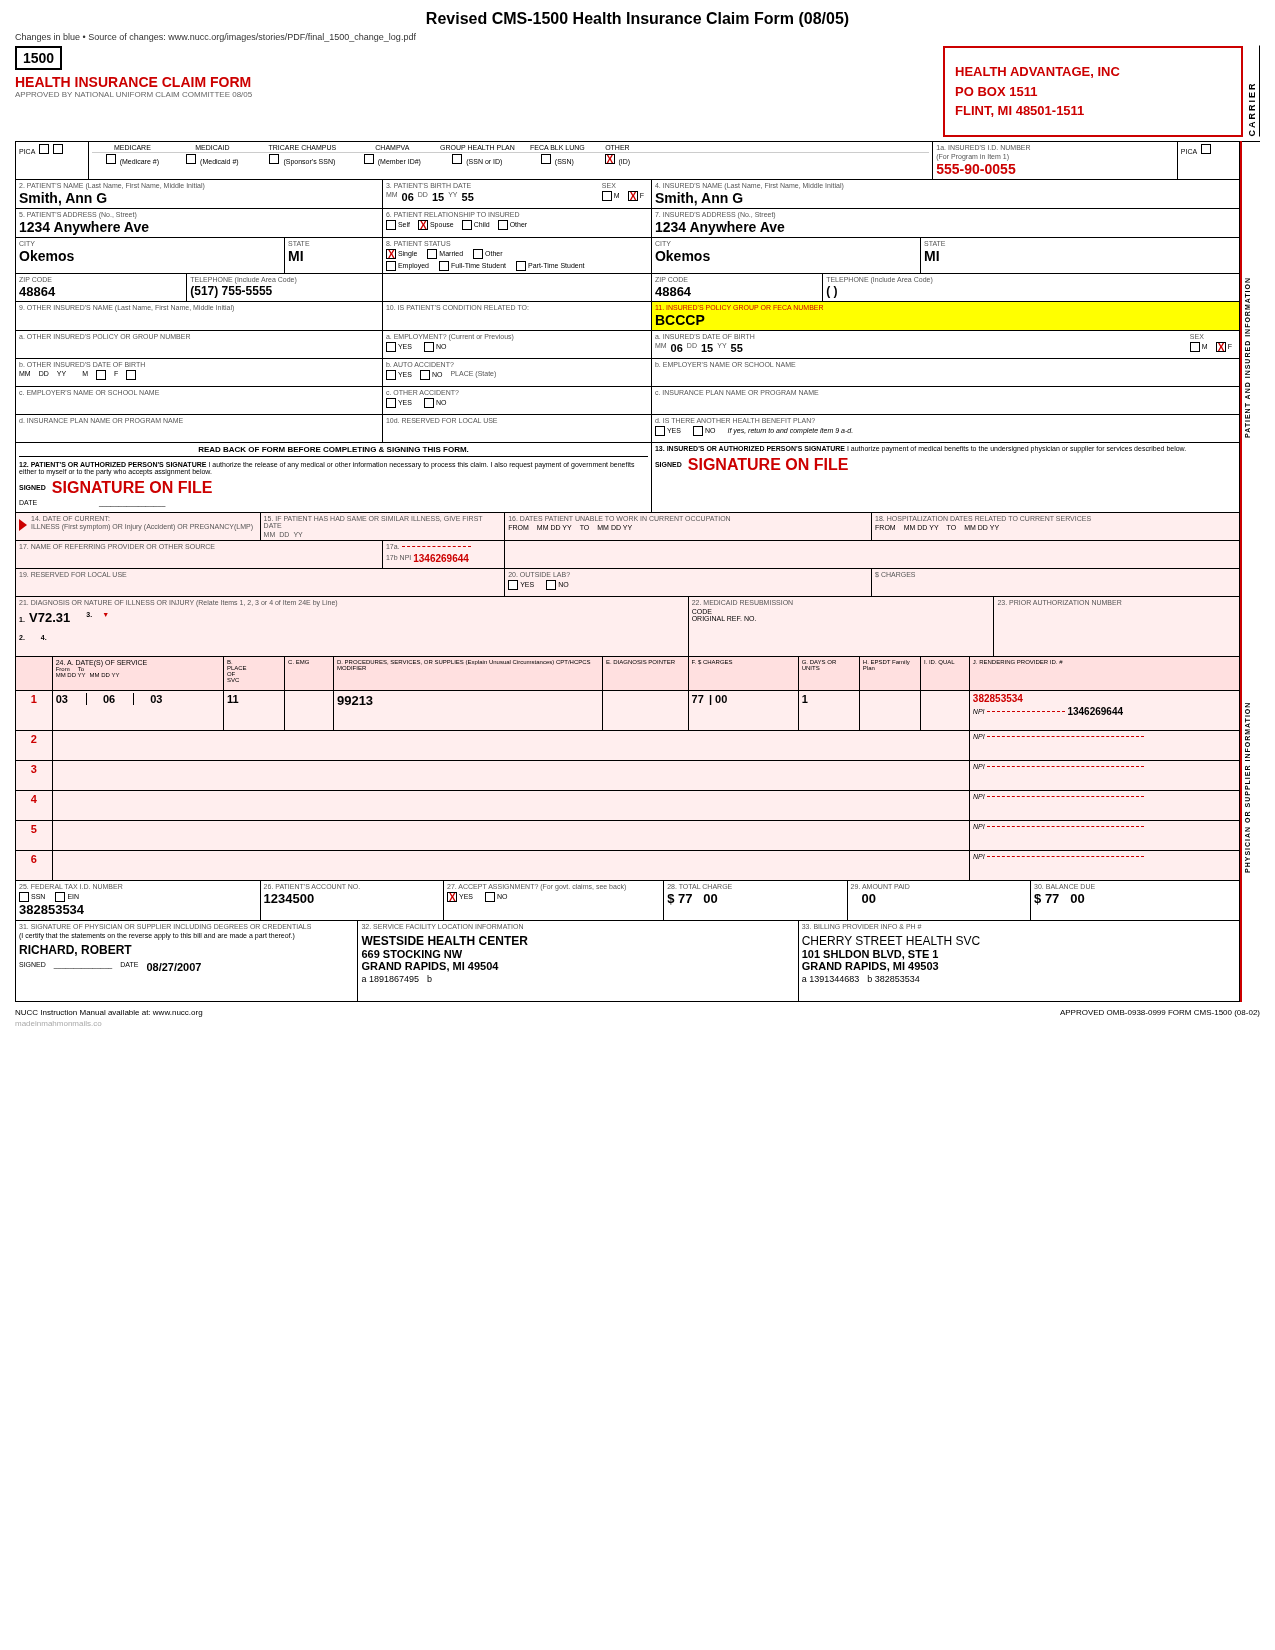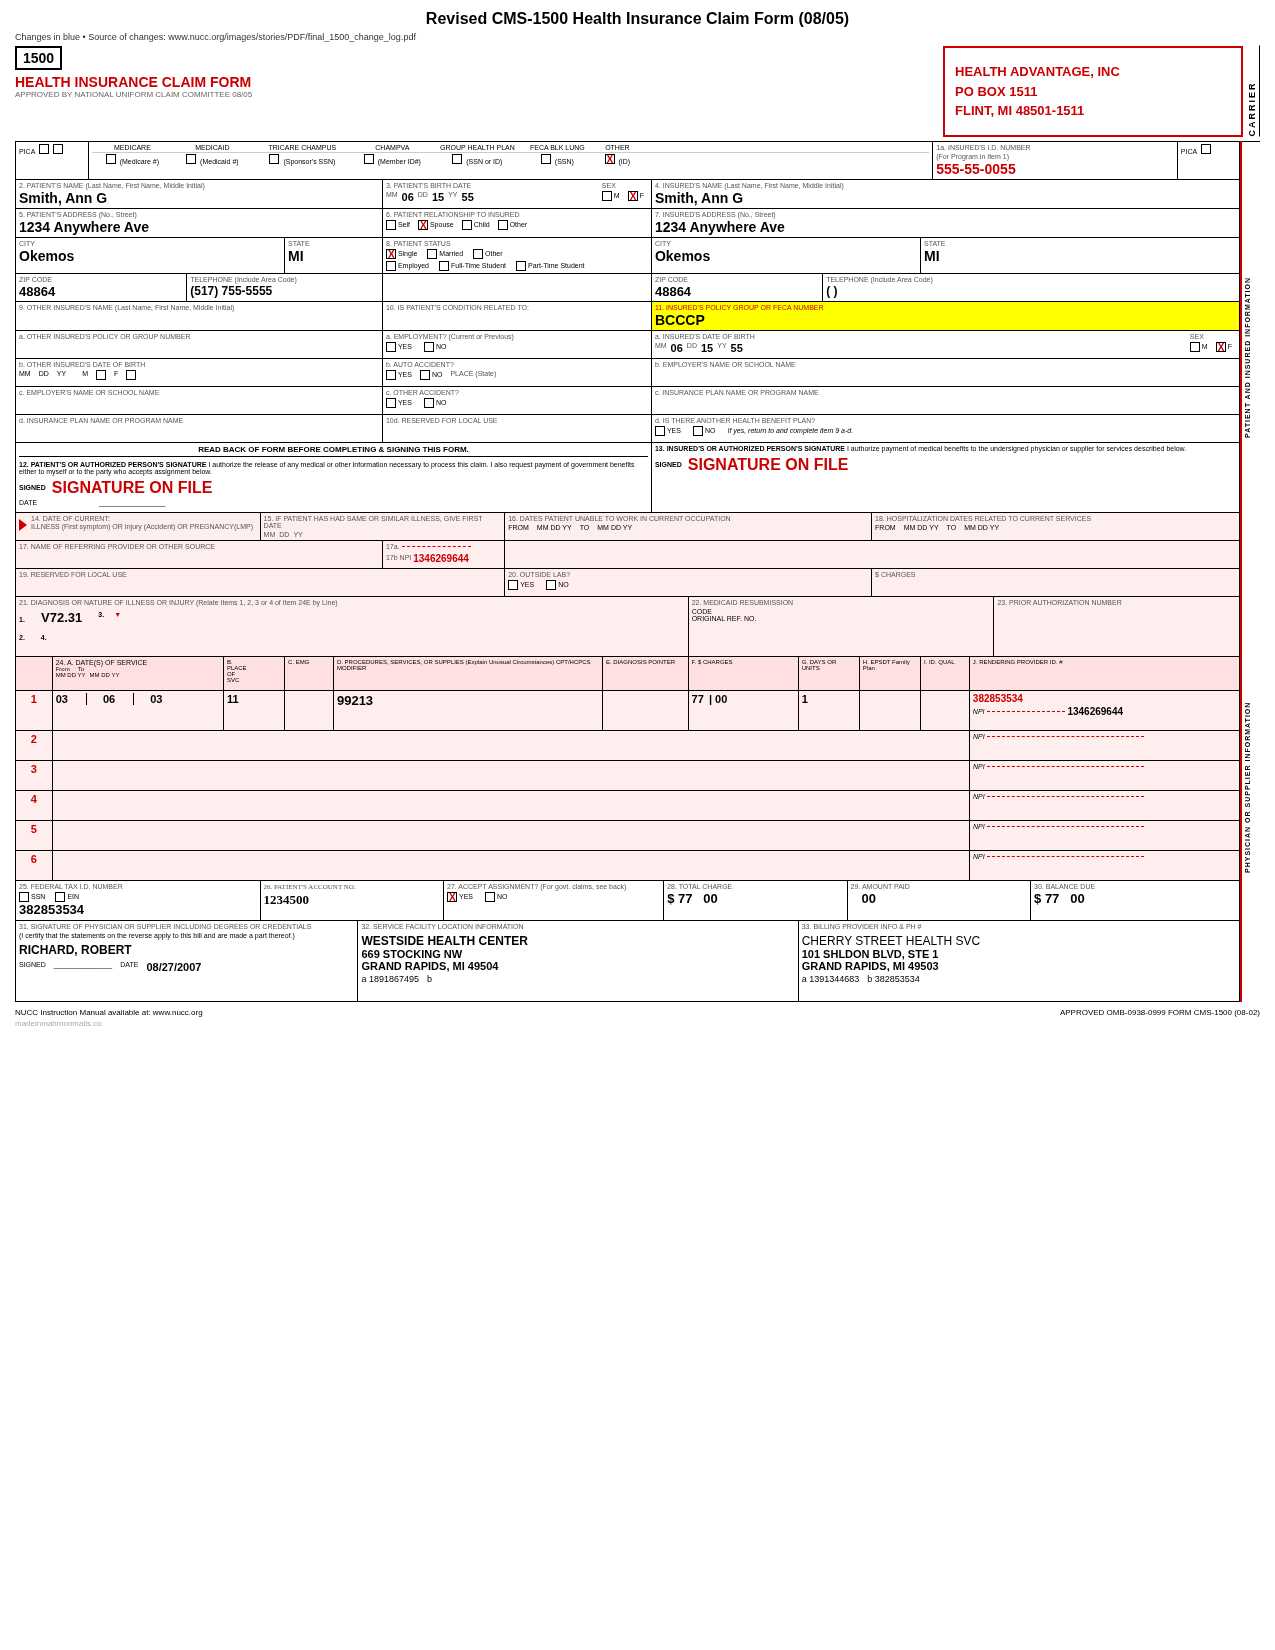--- a/index.html
+++ b/index.html
@@ -247,21 +247,21 @@
             </div>
             <div style="width:50px;text-align:center;">
               <div class="checkbox checked"></div>
               <span>(ID)</span>
             </div>
           </div>
         </div>
         <div class="form-cell" style="width:20%;">
           <span class="cell-label">1a. INSURED'S I.D. NUMBER</span>
           <span style="font-size:7px;color:#555;">(For Program in Item 1)</span>
-          <span class="cell-value" style="font-size:14px;color:#cc0000;font-weight:bold;">555-55-0055</span>
+          <span class="cell-value" style="font-size:14px;color:#cc0000;font-weight:bold;">555-90-0055</span>
         </div>
         <div class="form-cell" style="width:5%;font-size:7px;">
           <span>PICA</span>
           <span style="display:inline-block;width:10px;height:10px;border:1px solid #000;margin-left:2px;"></span>
         </div>
       </div>
 
       <div class="form-row">
         <div class="form-cell" style="width:30%;">
           <span class="cell-label">2. PATIENT'S NAME (Last Name, First Name, Middle Initial)</span>
@@ -651,21 +651,21 @@
           <span class="cell-label">$ CHARGES</span>
         </div>
       </div>
 
       <div class="form-row" style="background:#ffeeee;min-height:60px;">
         <div class="form-cell" style="width:55%;">
           <span class="cell-label">21. DIAGNOSIS OR NATURE OF ILLNESS OR INJURY (Relate Items 1, 2, 3 or 4 of Item 24E by Line)</span>
           <div style="display:flex;gap:16px;margin-top:4px;">
             <div>
               <span style="font-size:7px;font-weight:bold;">1.</span>
-              <span style="font-size:13px;font-weight:bold;margin-left:14px;">V72.31</span>
+              <span style="font-size:13px;font-weight:bold;margin-left:2px;">V72.31</span>
             </div>
             <div>
               <span style="font-size:7px;font-weight:bold;">3.</span>
               <span style="font-size:7px;color:#cc0000;margin-left:8px;">▼</span>
             </div>
           </div>
           <div style="display:flex;gap:16px;margin-top:8px;">
             <div>
               <span style="font-size:7px;font-weight:bold;">2.</span>
             </div>
@@ -819,21 +819,21 @@
                 <span class="checkbox"></span>
                 <span>SSN</span>
               </span>
             <span class="checkbox-inline" style="font-size:7px;">
                 <span class="checkbox"></span>
                 <span>EIN</span>
               </span>
           </div>
           <span style="font-size:13px;font-weight:bold;">382853534</span>
         </div>
-        <div class="form-cell" style="width:15%;font-family:Liberation Serif, serif;">
+        <div class="form-cell" style="width:15%;">
           <span class="cell-label">26. PATIENT'S ACCOUNT NO.</span>
           <span class="cell-value" style="font-size:13px;">1234500</span>
         </div>
         <div class="form-cell" style="width:18%;">
           <span class="cell-label">27. ACCEPT ASSIGNMENT? (For govt. claims, see back)</span>
           <div style="display:flex;gap:8px;margin-top:2px;font-size:7px;align-items:center;">
             <span class="checkbox-inline">
                 <span class="checkbox checked"></span>
                 <span>YES</span>
               </span>

